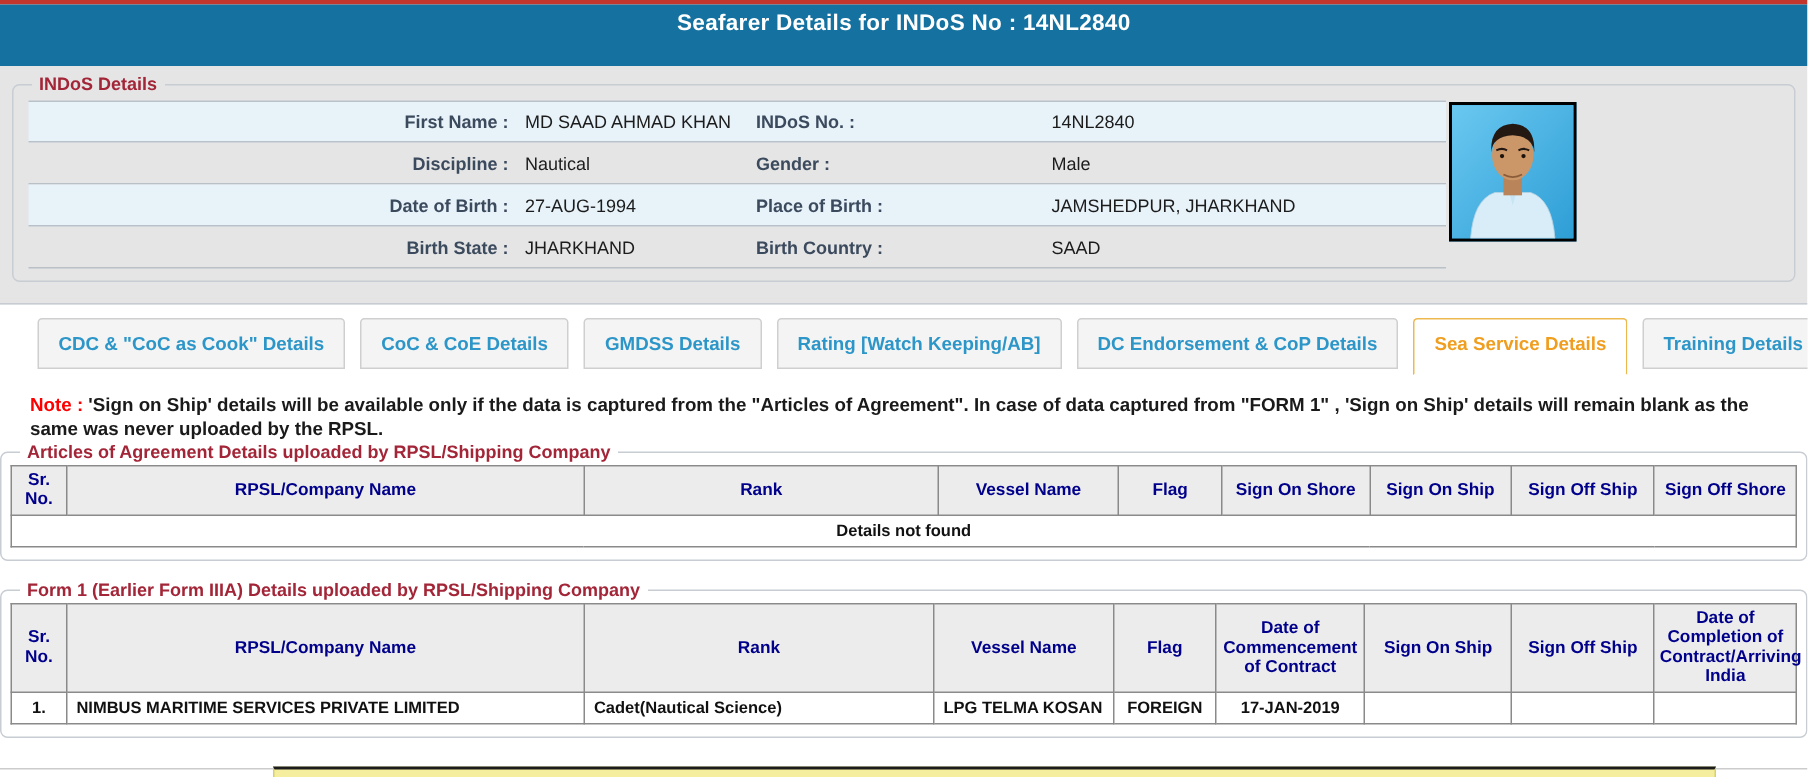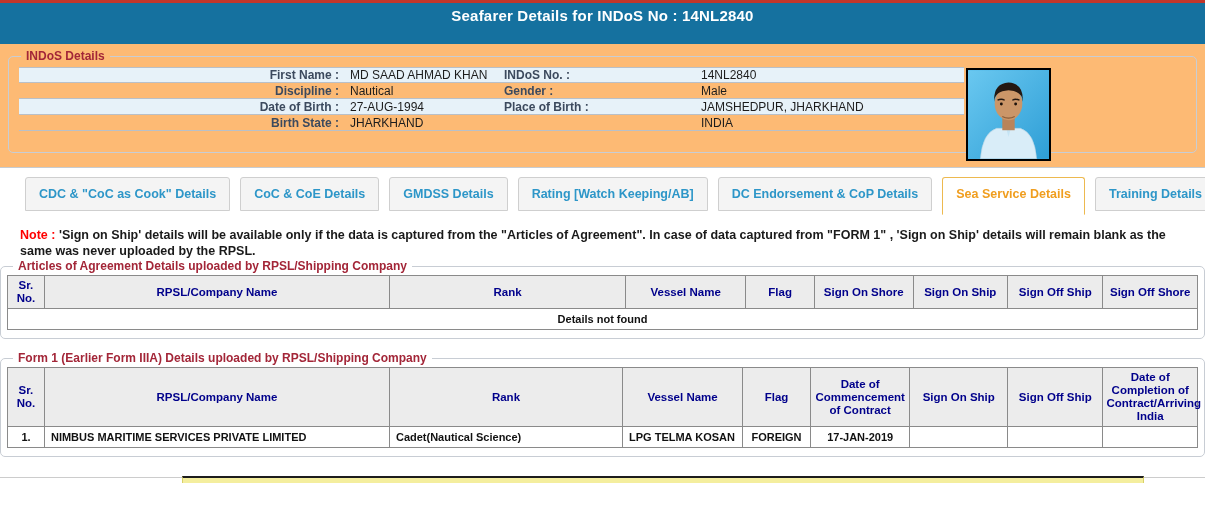--- a/index.html
+++ b/index.html
@@ -9,33 +9,33 @@
     background: #fff;
     font-family: "Liberation Sans", sans-serif;
   }
   .top-line { height: 3px; background: #c2362b; }
   .header-bar {
     height: 41px; background: #15719f; color: #fff;
     font-size: 15px; font-weight: bold; text-align: center; line-height: 25px;
     letter-spacing: .2px;
   }
   
-  .top-panel { padding: 5px 8px 14px 8px; border-bottom: 1px solid #c6ccd2; background: #fdba74; }
+  .top-panel { padding: 5px 8px 14px 8px; border-bottom: 1px solid #c6ccd2; background: #e5e5e5; }
   fieldset.fs {
     border: 1px solid #c8cdd4; border-radius: 5px;
     margin: 0; padding: 2px 6px 8px 6px;
   }
   fieldset.fs legend {
     color: #a32638; font-size: 12px; font-weight: bold;
     padding: 0 5px; margin-left: 6px;
   }
   .indos-fs { position: relative; min-height: 104px; }
   .detail-rows { width: 945px; margin: 2px 0 0 4px; }
   .drow {
-    display: flex; align-items: center; height: 16px;
+    display: flex; align-items: center; height: 28px;
     border-bottom: 1px solid #b9c0c8; font-size: 12px; white-space: nowrap;
   }
   .drow:first-child { border-top: 1px solid #b9c0c8; }
   .drow.alt { background: #e7f2f9; }
   .dlabel { width: 320px; text-align: right; font-weight: bold; color: #3c4a5e; }
   .dvalue { flex: 1; padding-left: 11px; color: #1c1c1c; }
   .dlabel2 { width: 185px; text-align: left; font-weight: bold; color: #3c4a5e; }
   .dvalue2 { flex: none; width: 275px; padding-left: 12px; color: #1c1c1c; }
   .photo {
     position: absolute; top: 5px; right: 145px;
@@ -113,21 +113,22 @@
         </div>
         <div class="drow alt">
           <span class="dlabel">Date of Birth :</span>
           <span class="dvalue">27-AUG-1994</span>
           <span class="dlabel2">Place of Birth :</span>
           <span class="dvalue2">JAMSHEDPUR, JHARKHAND</span>
         </div>
         <div class="drow">
           <span class="dlabel">Birth State :</span>
           <span class="dvalue">JHARKHAND</span>
-          <span class="dvalue2">INDIA</span>
+          <span class="dlabel2">Birth Country :</span>
+          <span class="dvalue2">SAAD</span>
         </div>
       </div>
       <div class="photo">
         <svg viewBox="0 0 85 93" xmlns="http://www.w3.org/2000/svg">
           <defs>
             <linearGradient id="pbg" x1="0" y1="0" x2="1" y2="1">
               <stop offset="0" stop-color="#6ac8f0"></stop>
                 <stop offset="1" stop-color="#2e9ed6"></stop>
             </linearGradient>
           </defs>

